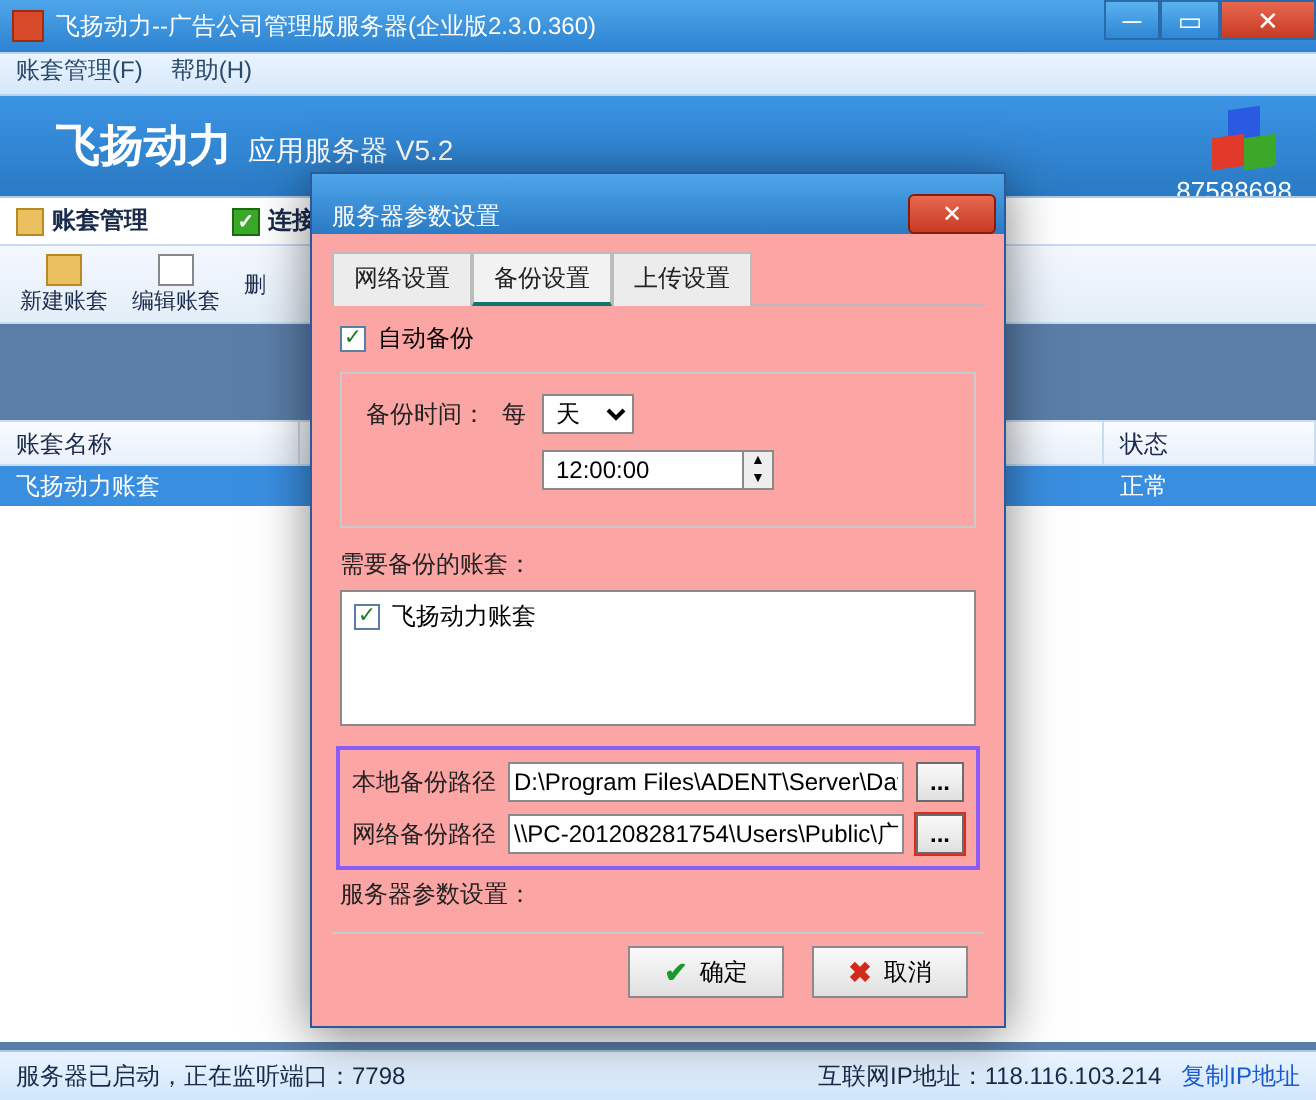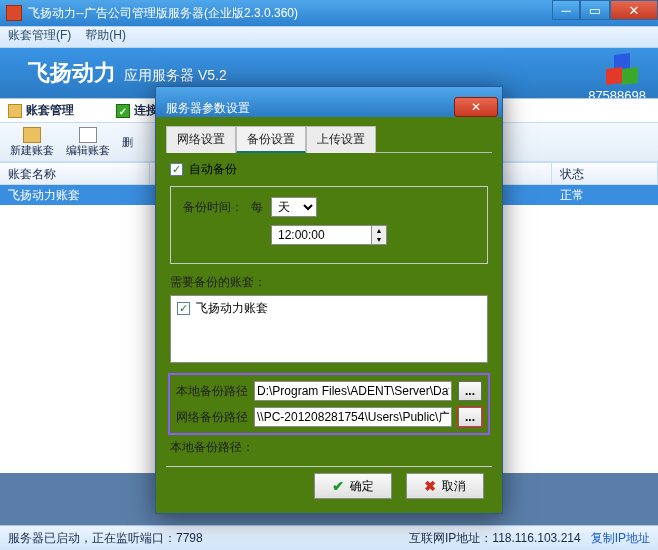--- a/index.html
+++ b/index.html
@@ -97,20 +97,21 @@
     display:flex; align-items:center;
     padding-left:10px; gap:12px;
   }
   .tb2item { display:flex; flex-direction:column; align-items:center; font-size:11px; color:#1a2a4a;}
   .tb2item .tbi { width:18px; height:16px; background:#eac060; border:1px solid #b88a20;}
   
   .tbl {
     background:#fff;
     height: 310px;
     border-top:1px solid #c8dcf2;
+    margin-top:48px;
   }
   .tbl-head {
     display:flex; height:22px;
     background:linear-gradient(#fafcff,#e8f0fa);
     border-bottom:1px solid #c8dcf2;
   }
   .th { padding:3px 8px; border-right:1px solid #c8dcf2; color:#1a2a4a;}
   .tbl-row {
     display:flex; height:20px;
     background:#3a8ee0; color:#fff;
@@ -158,21 +159,21 @@
     width:44px; height:20px;
     background:linear-gradient(#e86850,#c83a22);
     border-radius:3px;
     display:flex; align-items:center; justify-content:center;
     margin-right:4px;
     color:#fff;
     border:1px solid #8a1a0a;
   }
   .dlg-body {
     padding:8px 10px 8px 10px;
-    background:#4d7c0f;
+    background:#fca5a5;
   }
   .tabs {
     display:flex; gap:0;
     border-bottom:1px solid #bcbcbc;
     margin-bottom:8px;
   }
   .tab {
     padding:4px 10px 3px 10px;
     border:1px solid #bcbcbc;
     border-bottom:none;
@@ -384,21 +385,21 @@
           <div class="browse">...</div>
         </div>
         <div class="pathrow" style="margin-bottom:0;">
           <span class="label" style="white-space:nowrap;">网络备份路径</span>
           <input type="text" value="\\PC-201208281754\Users\Public\广告公司" style="">
           <div class="browse hot">...</div>
         </div>
       </div>
 
       <div class="lastline">
-        <span>本地备份路径：</span>
+        <span>服务器参数设置：</span>
       </div>
 
       <div class="btnrow">
         <div class="btn">
           <span class="ok">✔</span>
           <span>确定</span>
         </div>
         <div class="btn">
           <span class="no">✖</span>
           <span>取消</span>

